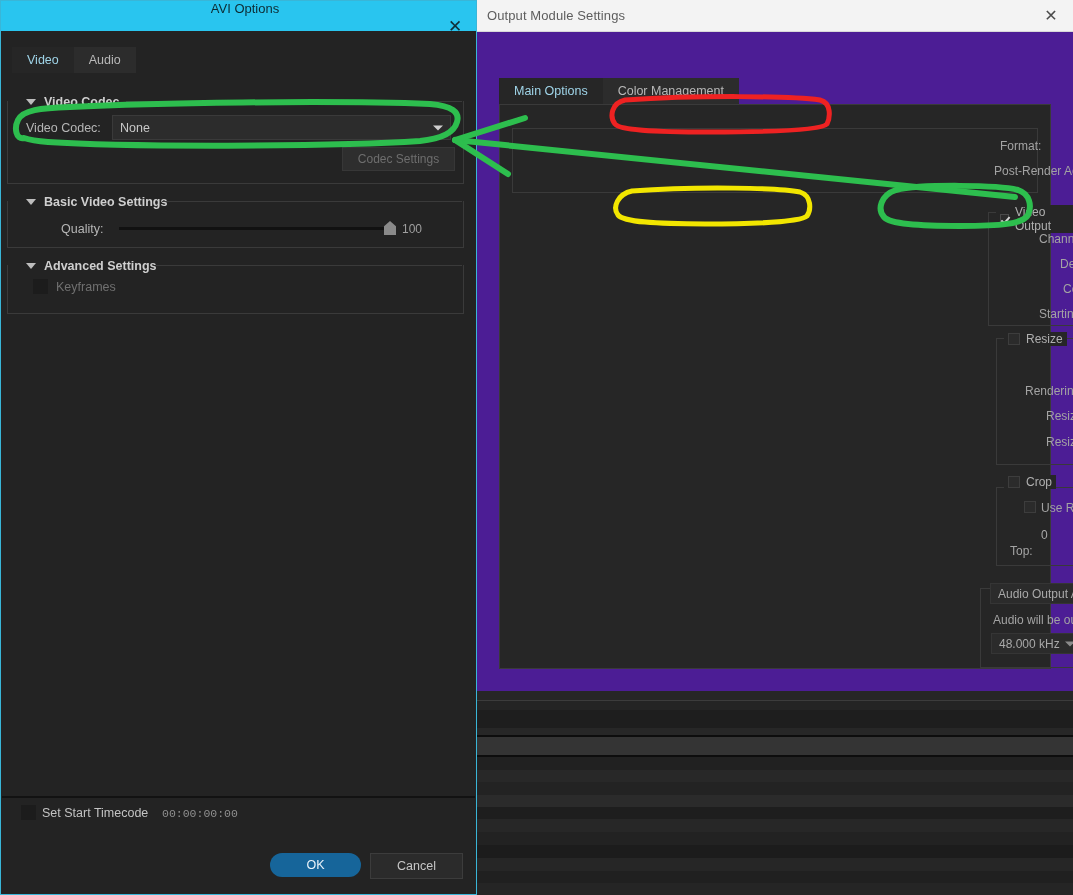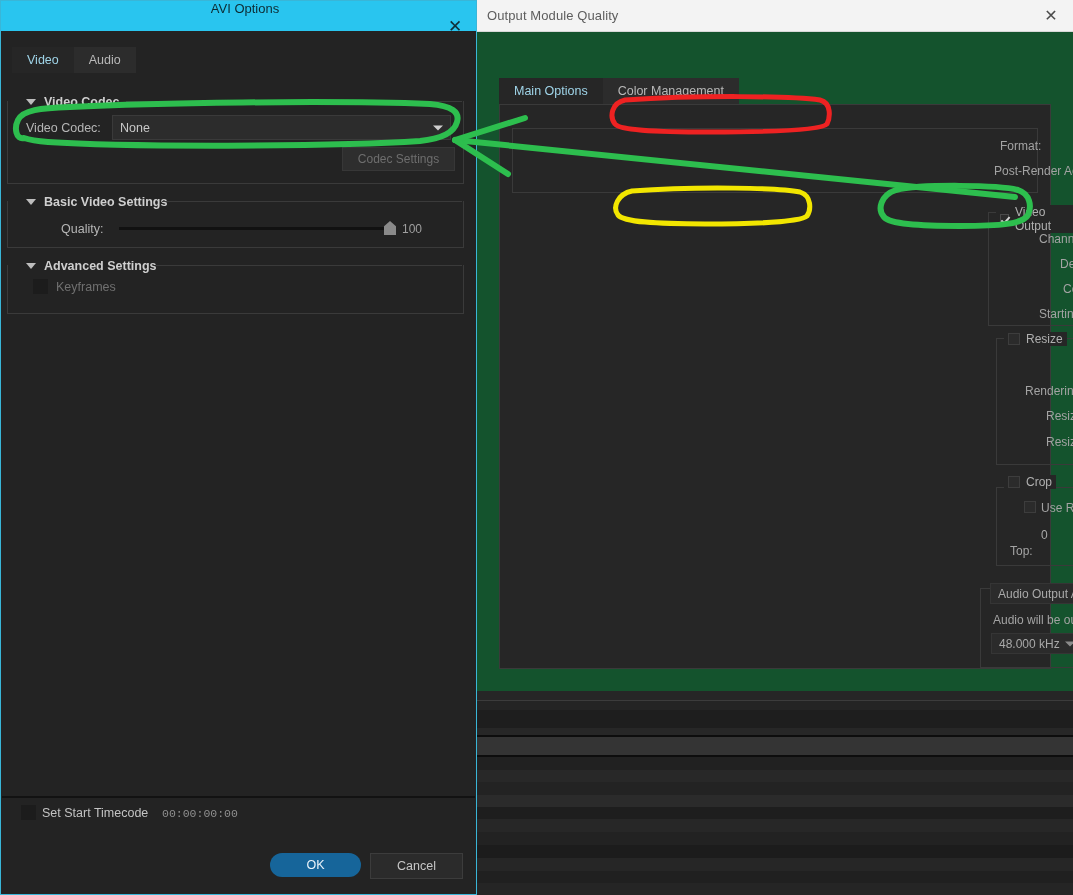--- a/index.html
+++ b/index.html
@@ -31,21 +31,21 @@
     border-bottom: 1px solid #d8d8d8;
   }
   #om-titlebar .title {
     color:#5d5d5d; font-size: 13px; margin-left: 11px; letter-spacing:.1px;
   }
   #om-close {
     margin-left:auto; width: 44px; height: 31px;
     display:flex; align-items:center; justify-content:center;
     color:#4b4b4b; font-size:16px; line-height:1;
   }
-  #om-body { position:relative; height: 659px; background:#14532d; }
+  #om-body { position:relative; height: 659px; background:#4c1d95; }
 
   .tabstrip { position:absolute; display:flex; }
   .tab {
     height: 26px; padding: 0 15px;
     display:flex; align-items:center;
     font-size: 12.5px; color:#b8b8b8;
     background:#2c2c2c;
   }
   .tab.active { background:#262626; color:#9fd4e8; }
 
@@ -165,21 +165,21 @@
     <div class="strip" style="top:144px;height:13px;background:#222222;"></div>
     <div class="strip" style="top:157px;height:13px;background:#1c1c1c;"></div>
     <div class="strip" style="top:170px;height:13px;background:#262626;"></div>
     <div class="strip" style="top:183px;height:12px;background:#202020;"></div>
     <div class="strip" style="top:195px;height:12px;background:#252525;"></div>
   </div>
 
   <div id="omdialog">
 
     <div id="om-titlebar">
-      <span class="title">Output Module Quality</span>
+      <span class="title">Output Module Settings</span>
       <span id="om-close">✕</span>
     </div>
 
     <div id="om-body">
 
       <div class="tabstrip" style="left:23px; top:46px;">
         <div class="tab active">
           <span>Main Options</span>
         </div>
         <div class="tab">

